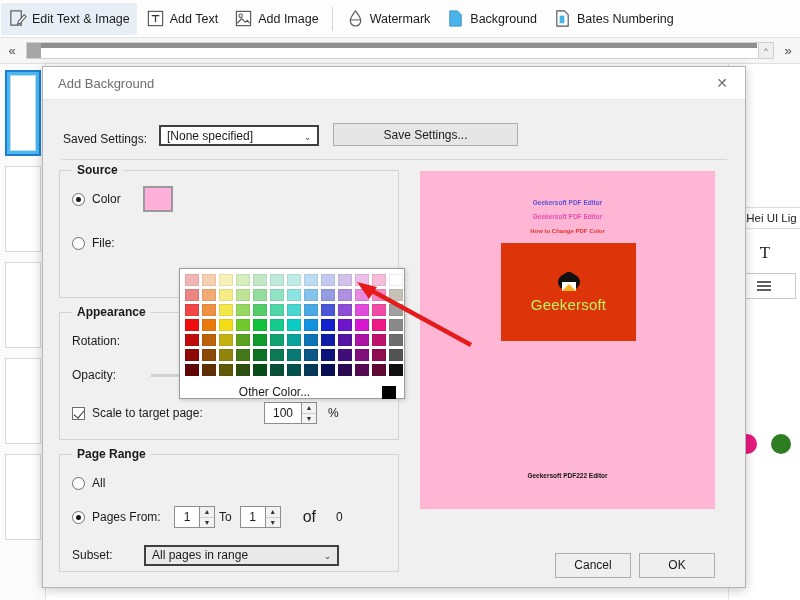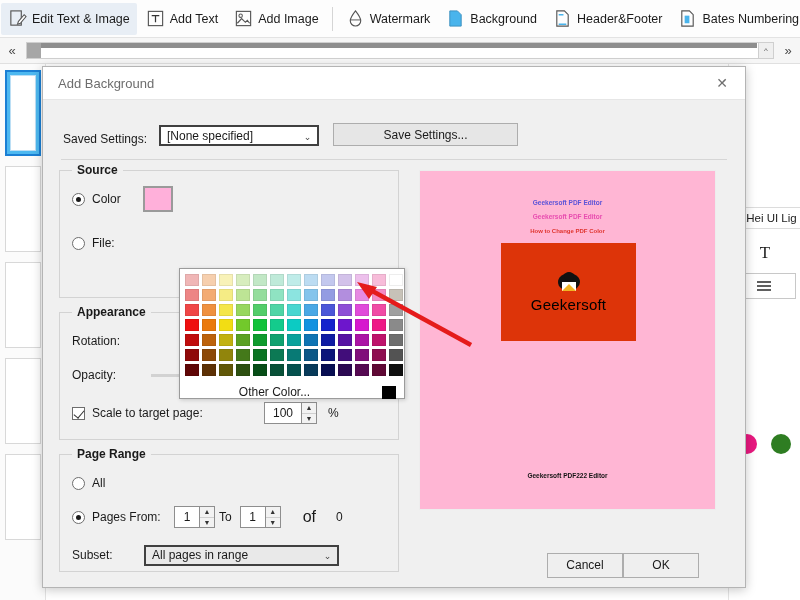--- a/index.html
+++ b/index.html
@@ -182,26 +182,26 @@
   .pv-line { position:absolute; left:0; right:0; text-align:center; font-weight:bold; }
   #pv1 { top:28px; font-size:6.5px; color:#5b53d8; }
   #pv2 { top:42px; font-size:6.5px; color:#e84db0; }
   #pv3 { top:57px; font-size:6px; color:#e0342e; }
   #pv-logo {
     position:absolute; left:81px; top:72px; width:135px; height:98px;
     background:#dd3409; display:flex; flex-direction:column;
     align-items:center; justify-content:center; gap:3px;
   }
   #pv-logo-mark { width:26px; height:22px; position:relative; }
-  #pv-logo-text { color:#000000; font-size:15px; letter-spacing:.2px; }
+  #pv-logo-text { color:#bef264; font-size:15px; letter-spacing:.2px; }
   #pv4 { bottom:30px; font-size:6.5px; color:#141414; }
 
   
-  #dlg-foot { position:absolute; left:0; right:16px; bottom:0; height:44px;
-              display:flex; align-items:center; justify-content:flex-end; padding-right:30px; gap:0; }
+  #dlg-foot { position:absolute; left:0; right:0; bottom:0; height:44px;
+              display:flex; align-items:center; justify-content:flex-end; padding-right:30px; gap:8px; }
   #cancel-btn, #ok-btn { width:76px; height:25px; background:#efefef; }
 
   
   #arrow { position:absolute; left:300px; top:210px; width:130px; height:70px; z-index:60; pointer-events:none; }
 </style>
 </head>
 <body>
 
 <div id="app-root">
 
@@ -234,27 +234,20 @@
         <path d="M10 2 C10 2 4.5 9 4.5 12.4 A5.5 5.5 0 0 0 15.5 12.4 C15.5 9 10 2 10 2 Z" fill="none" stroke="#555" stroke-width="1.2"></path>
         <path d="M5 11.5 H15" stroke="#555" stroke-width="1"></path>
       </svg>
       <span>Watermark</span>
     </div>
     <div class="tb-item">
       <svg class="tb-ico" viewBox="0 0 20 20">
         <path d="M4 2 H12 L16 6 V18 H4 Z" fill="#49b4ec" stroke="#3a8fc0" stroke-width="1"></path>
       </svg>
       <span>Background</span>
-    </div>
-    <div class="tb-item">
-      <svg class="tb-ico" viewBox="0 0 20 20">
-        <path d="M4 2 H12 L16 6 V18 H4 Z" fill="none" stroke="#555" stroke-width="1.2"></path>
-        <path d="M6 6 H11 M6 16 H14" stroke="#49b4ec" stroke-width="1.6"></path>
-      </svg>
-      <span>Header&amp;Footer</span>
     </div>
     <div class="tb-item">
       <svg class="tb-ico" viewBox="0 0 20 20">
         <path d="M4 2 H12 L16 6 V18 H4 Z" fill="none" stroke="#555" stroke-width="1.2"></path>
         <rect x="7" y="7" width="5" height="8" fill="#49b4ec"></rect>
       </svg>
       <span>Bates Numbering</span>
     </div>
 
   </div>

